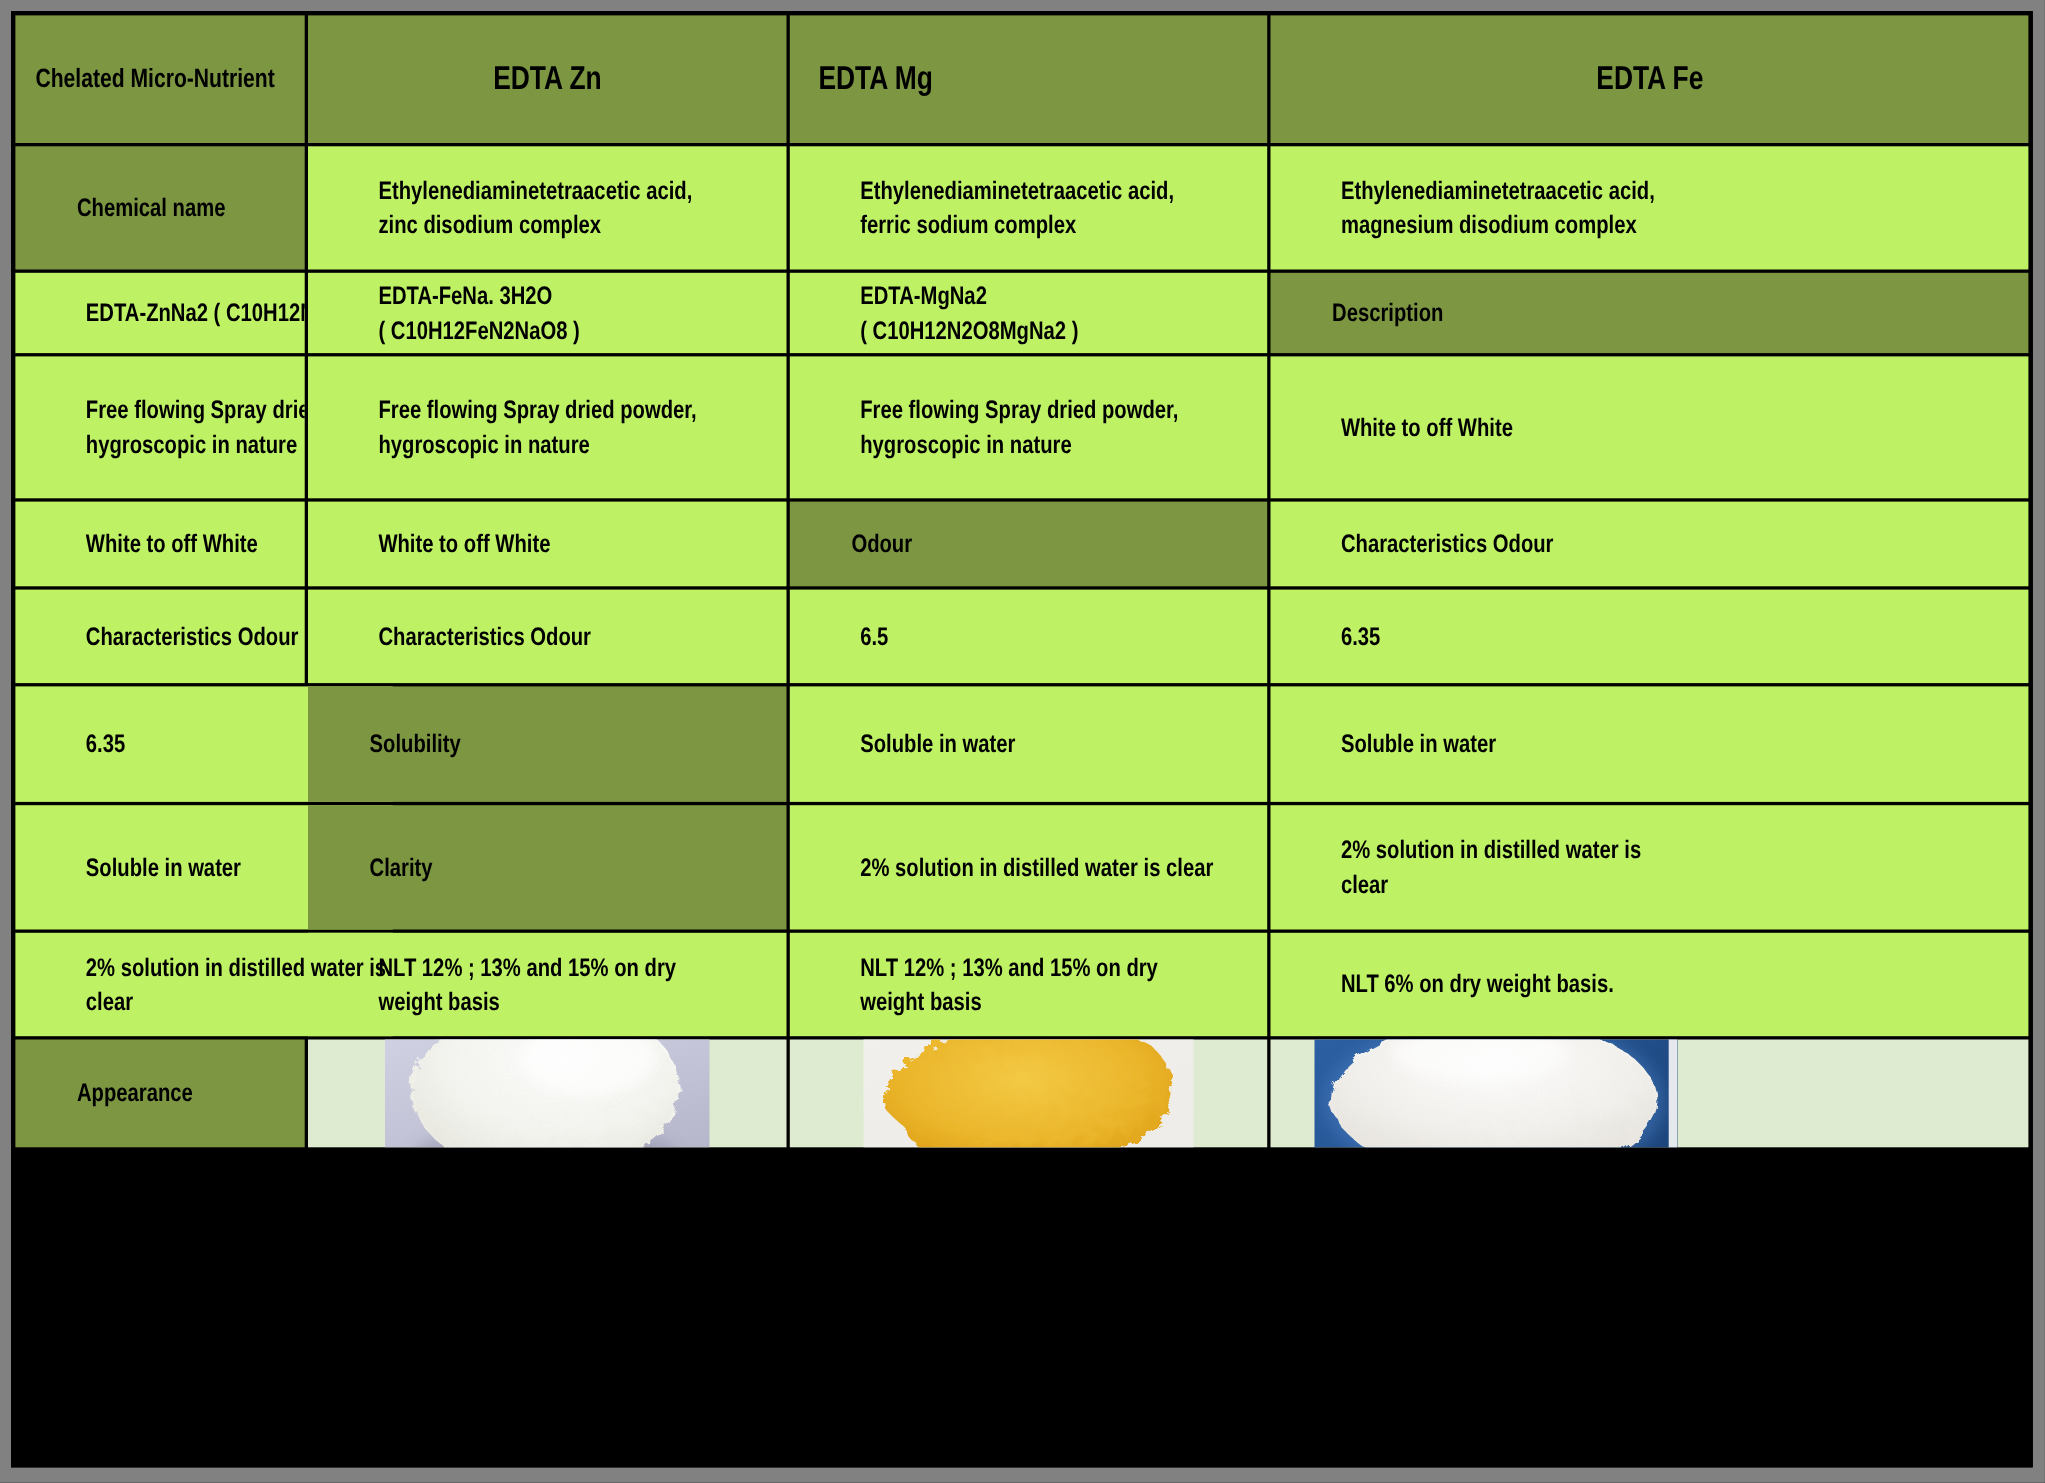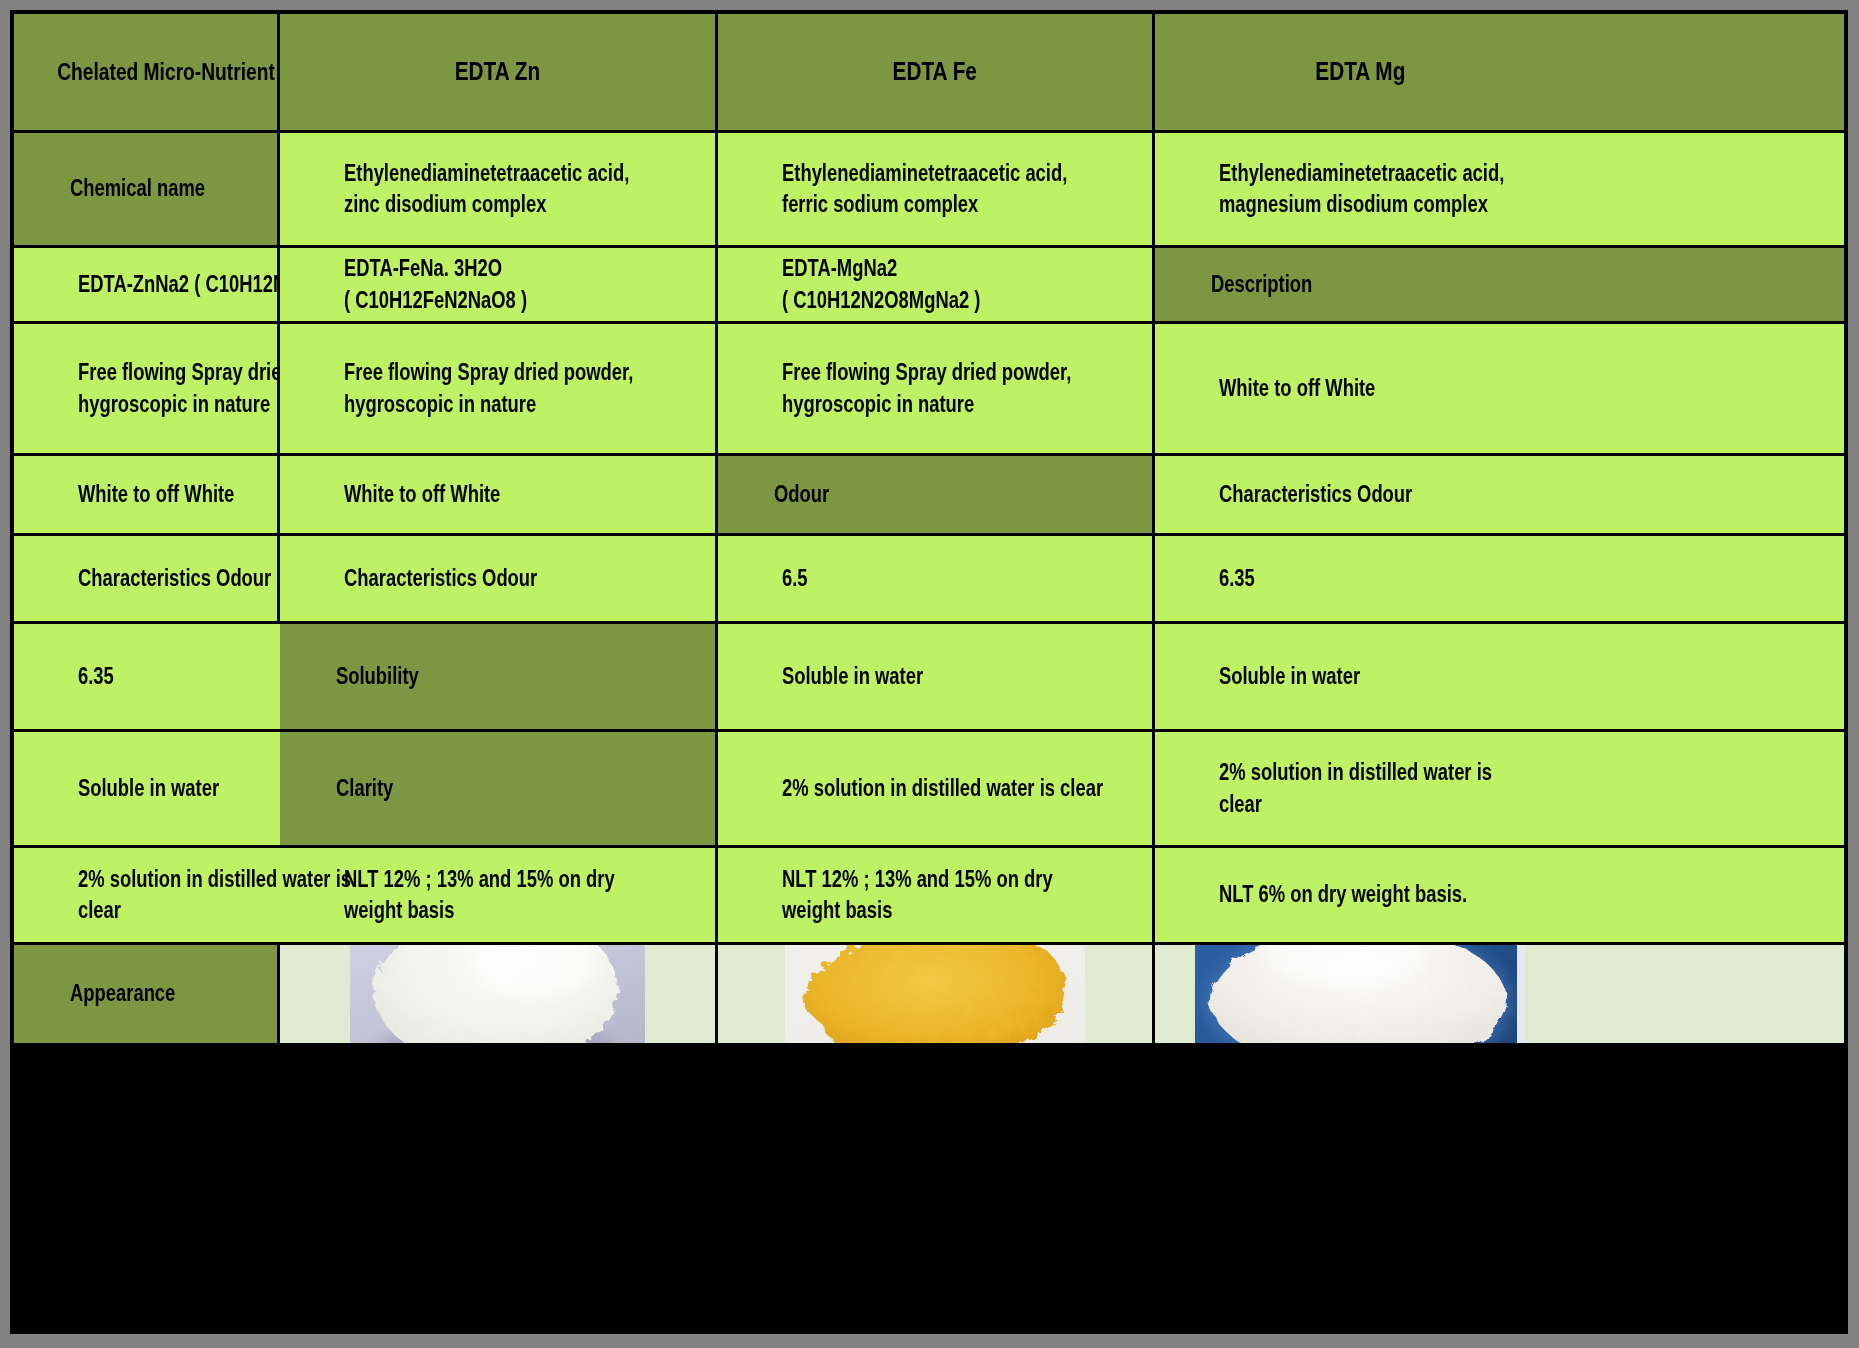--- a/index.html
+++ b/index.html
@@ -23,22 +23,22 @@
   }
   .cell{
     display:flex;align-items:center;justify-content:flex-start;
     overflow:hidden;
   }
   .green{background:#7D9642;}
   .blue{background:#bef264;}
   .lightgreen{background:#DFEBD0;}
   .lab{padding-left:56px;font-size:23px;}
   .dat{padding-left:64px;font-size:23px;}
-  .hed{justify-content:center;font-size:26px;}
-  .corner{justify-content:flex-start;font-size:24px;padding-left:16px;}
+  .hed{justify-content:center;font-size:30px;}
+  .corner{justify-content:flex-end;font-size:24px;padding-left:6px;}
   .c4{padding-right:279px;}
   .txt{
     display:inline-block;
     white-space:pre;
     line-height:1.35;
     transform:scaleX(0.8);
     transform-origin:left center;
   }
   .hed .txt,.corner .txt{transform-origin:center center;text-align:center;}
   .photo{
@@ -52,25 +52,25 @@
 <body>
 
 <div class="tbl">
 
   <div class="cell green corner">
       <span class="txt">Chelated Micro-Nutrient</span>
     </div>
   <div class="cell green hed">
       <span class="txt">EDTA Zn</span>
     </div>
+  <div class="cell green hed c4">
+      <span class="txt">EDTA Mg</span>
+    </div>
   <div class="cell green hed">
       <span class="txt">EDTA Fe</span>
-    </div>
-  <div class="cell green hed c4">
-      <span class="txt">EDTA Mg</span>
     </div>
 
   <div class="cell green lab">
       <span class="txt">Chemical name</span>
     </div>
   <div class="cell blue dat">
       <span class="txt">Ethylenediaminetetraacetic acid,
 zinc disodium complex</span>
     </div>
   <div class="cell blue dat">

